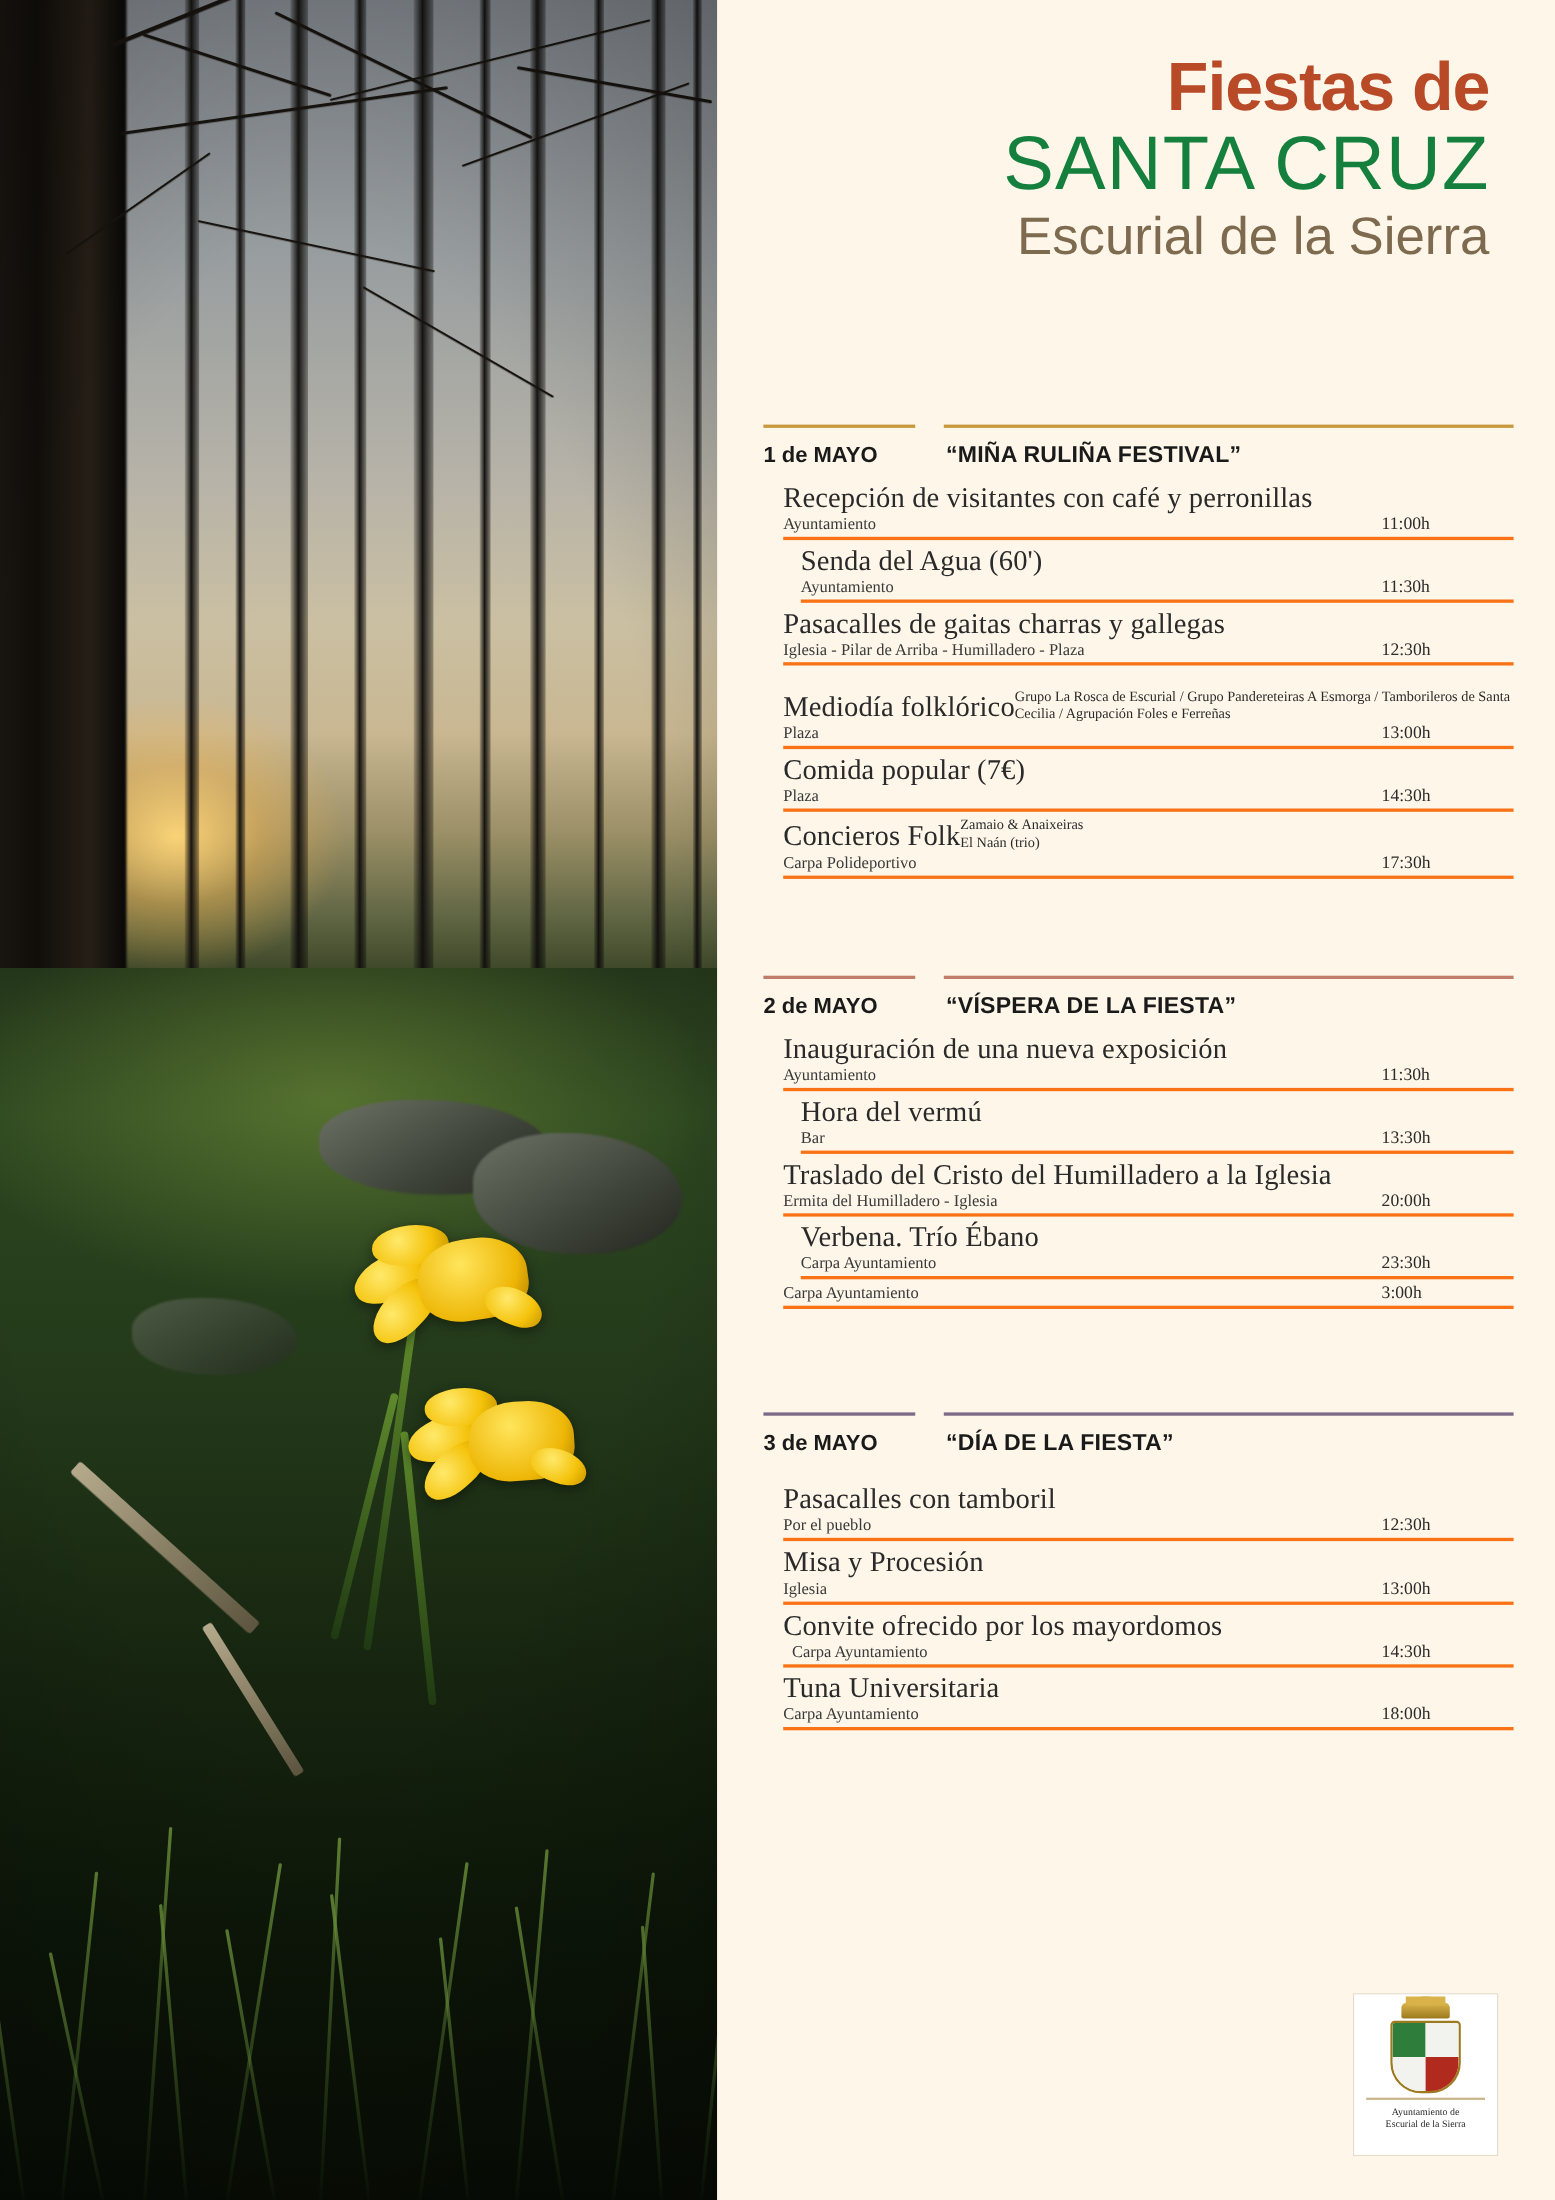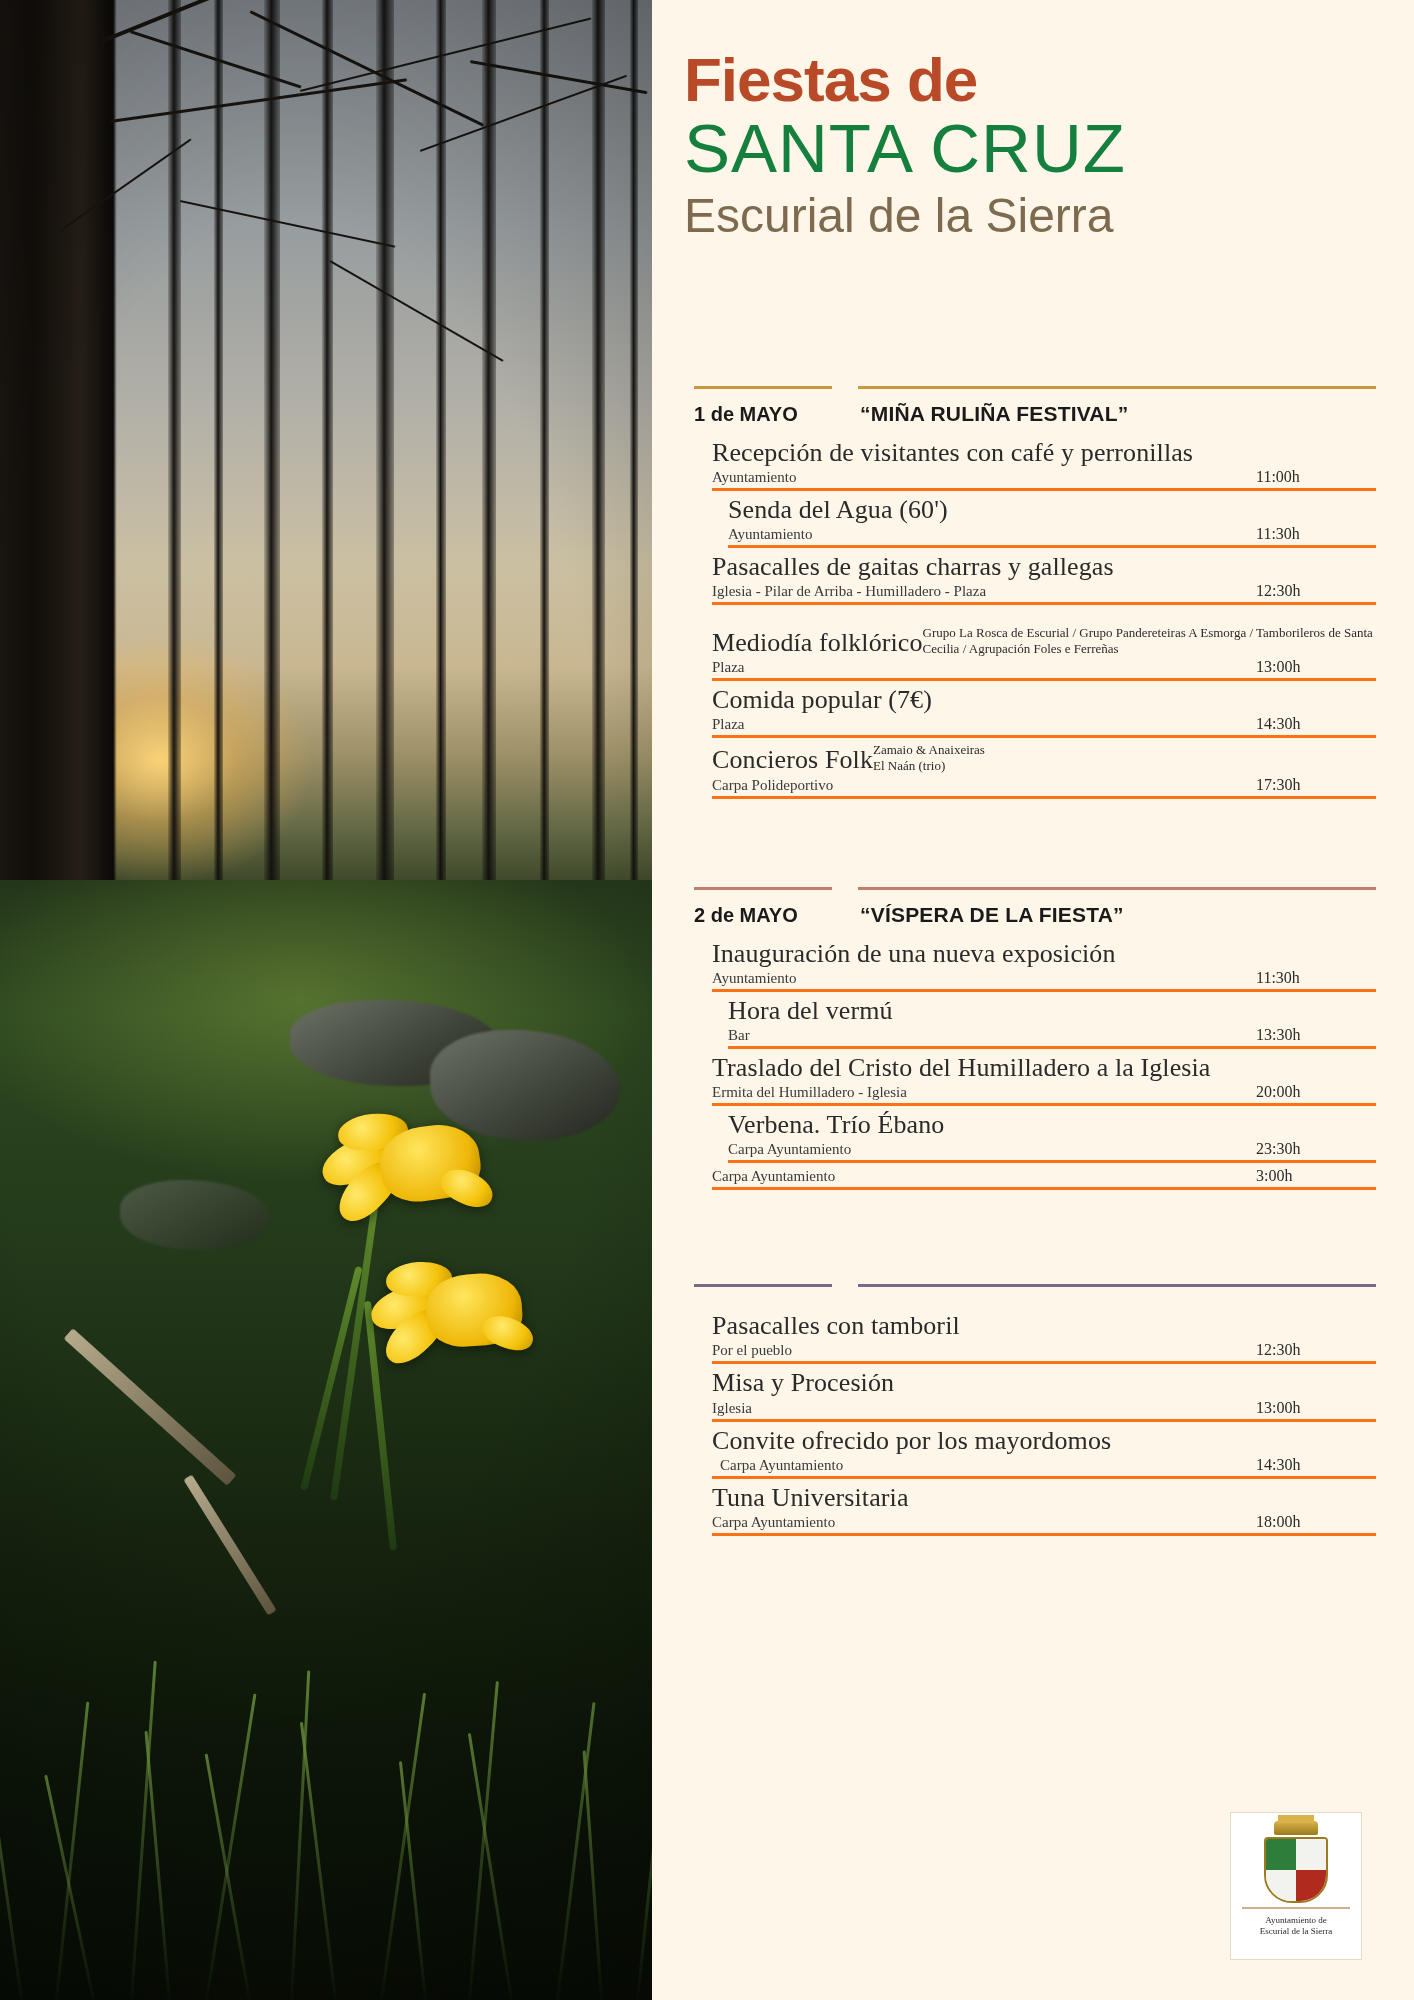--- a/index.html
+++ b/index.html
@@ -122,20 +122,21 @@
   .content {
     position: relative;
     width: 762px;
     height: 2000px;
     background: #fdf6e9;
     padding: 0;
     box-sizing: border-box;
   }
   .titles {
     padding: 48px 60px 0 32px;
+    text-align: right;
   }
   .t-fiestas {
     font-size: 62px;
     font-weight: bold;
     color: #b94a28;
     letter-spacing: -1px;
     line-height: 1.04;
   }
   .t-santacruz {
     font-size: 69px;
@@ -501,20 +502,24 @@
           <div class="ev-time" style="padding-left:60px;">3:00h</div>
         </div>
       </div>
     </div>
 
     <div class="day-block" style="margin-top:92px;">
       <div class="rules">
         <div class="rule-short" style="background:#7a6a86;"></div>
         <div class="rule-long" style="background:#7a6a86;"></div>
       </div>
+      <div class="day-head">
+        <div class="day-date">3 de MAYO</div>
+        <div class="day-name">“DÍA DE LA FIESTA”</div>
+      </div>
 
       <div class="event" style="margin-top:24px;">
         <div class="ev-title">Pasacalles con tamboril</div>
         <div class="ev-row">
           <div class="ev-place">Por el pueblo</div>
           <div class="ev-time" style="padding-left:46px;">12:30h</div>
         </div>
       </div>
 
       <div class="event">

